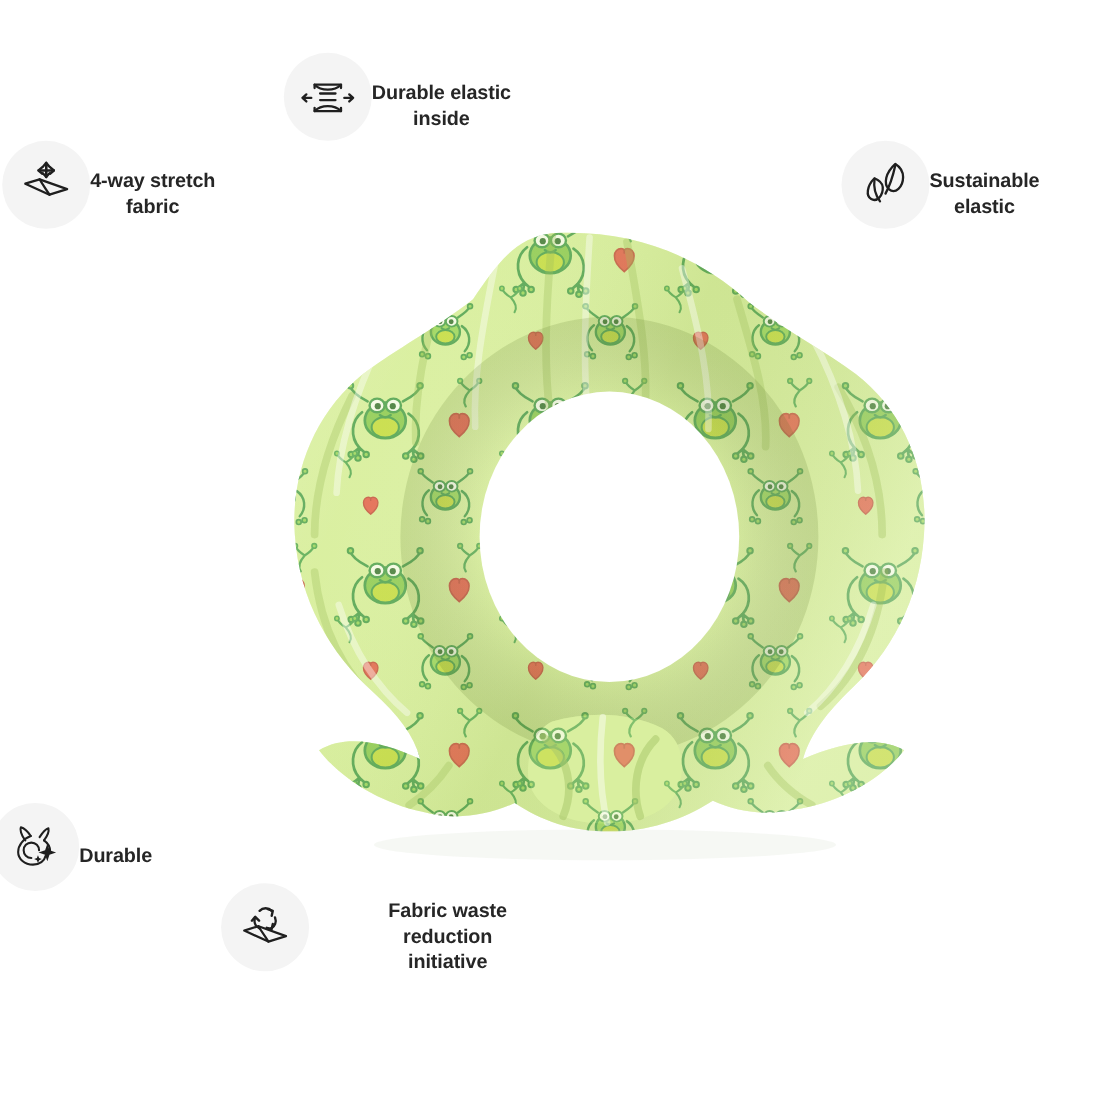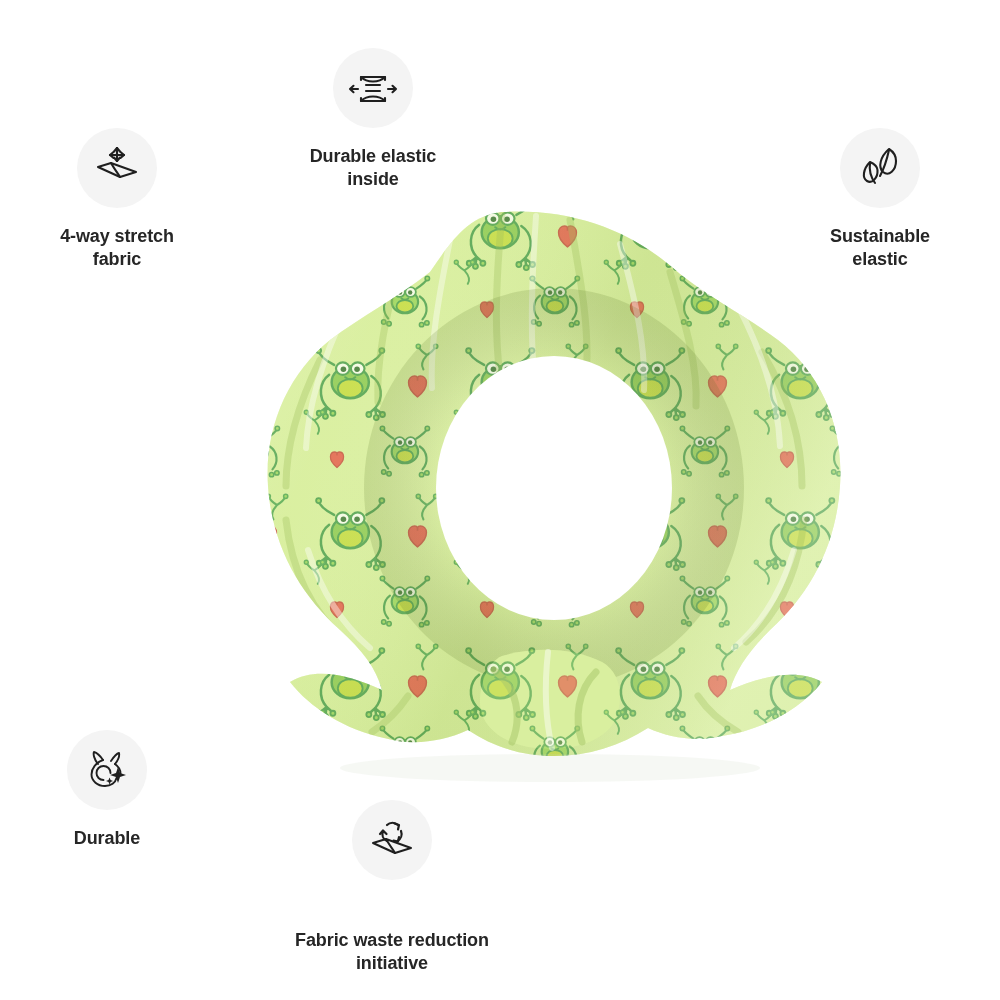--- a/index.html
+++ b/index.html
@@ -16,21 +16,21 @@
     width: 1000px;
     height: 1000px;
     background: #ffffff;
     overflow: hidden;
   }
 
   
   .feature {
     position: absolute;
     display: flex;
-    flex-direction: column;
+    flex-direction: row;
     align-items: center;
     width: 230px;
     margin-left: -115px; 
   }
   .icon-circle {
     width: 80px;
     height: 80px;
     border-radius: 50%;
     background: #f4f4f4;
     display: flex;
@@ -294,21 +294,21 @@
         <path d="M19 13 C12 15.5 7.5 21.5 7.5 27.5 C7.5 34 13.5 39 21 39 C27 39 31.5 35.5 32.5 31"></path>
         <path d="M31 17 C34.5 19.5 36.5 23 36.5 26.5"></path>
         <path d="M26.5 26 C26.5 22 23.5 19 19.5 19 C15.5 19 12.5 22 12.5 26 C12.5 30 15.5 33 19.5 33"></path>
         <path d="M34 20 L36 26 L42 28 L36 30 L34 36 L32 30 L26 28 L32 26 Z" fill="#1f1f1f" stroke="none"></path>
         <path d="M25.5 30.5 L26.6 33 L29 34 L26.6 35 L25.5 37.5 L24.5 35 L22 34 L24.5 33 Z" fill="#1f1f1f" stroke="none"></path>
       </svg>
     </div>
     <div class="feature-label">Durable</div>
   </div>
 
-  <div class="feature wide" style="left:392px; top:800px;gap:32px;">
+  <div class="feature wide" style="left:351px; top:800px;gap:32px;">
     <div class="icon-circle">
       <svg width="48" height="48" viewBox="0 0 48 48" fill="none" stroke="#1f1f1f" stroke-width="2" stroke-linecap="round" stroke-linejoin="round">
         <path d="M5 27 L18 23 L43 32 L27 37 Z"></path>
         <path d="M18 23 C22 30 24 32 27 37"></path>
         <path d="M19 9 C22 6 27 6 30 9" stroke-width="2.2"></path>
         <path d="M26.5 7.5 L31 9 L30 13.5" stroke-width="2.2"></path>
         <path d="M33 15 C34.5 19 33 23 29.5 25" stroke-width="2.2"></path>
         <path d="M31 21 L30 25.5 L25.5 24.5" stroke-width="2.2"></path>
         <path d="M19 25 C15 23 13.5 19 15 15" stroke-width="2.2"></path>
         <path d="M18.5 18 L15 14.5 L12 18" stroke-width="2.2"></path>

